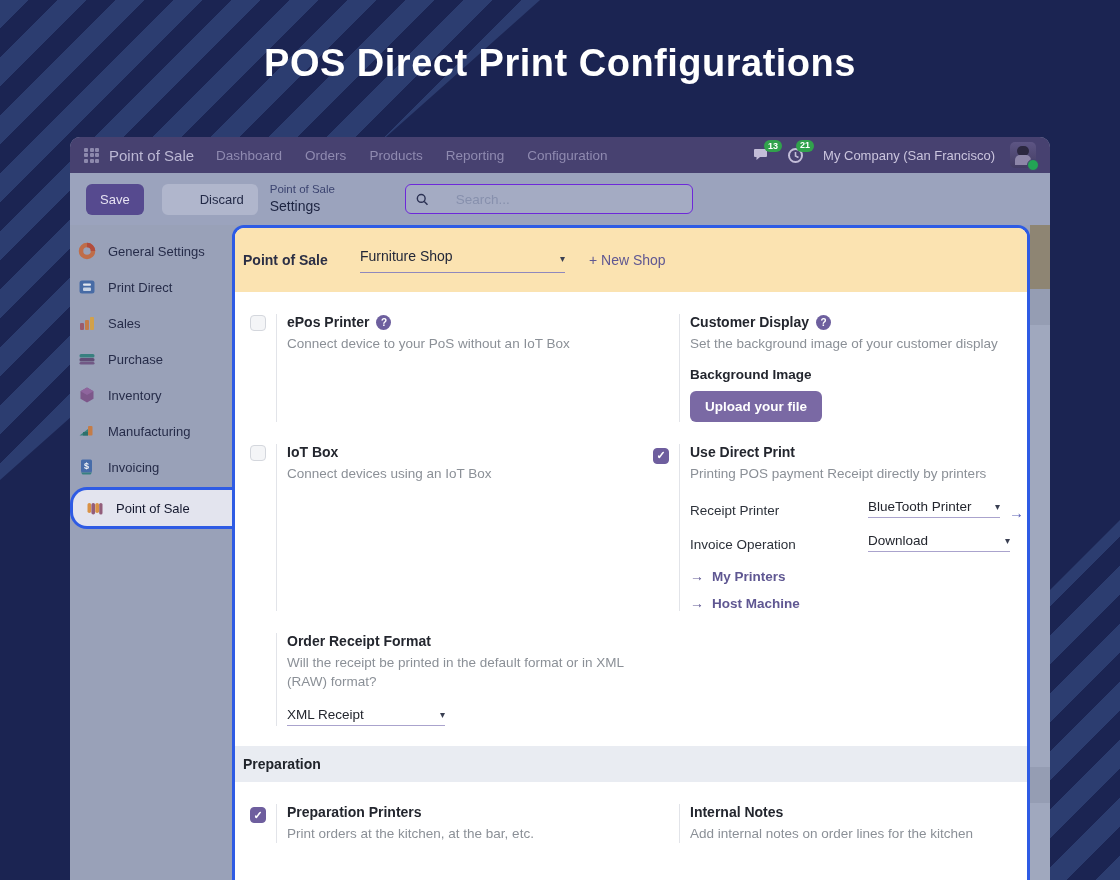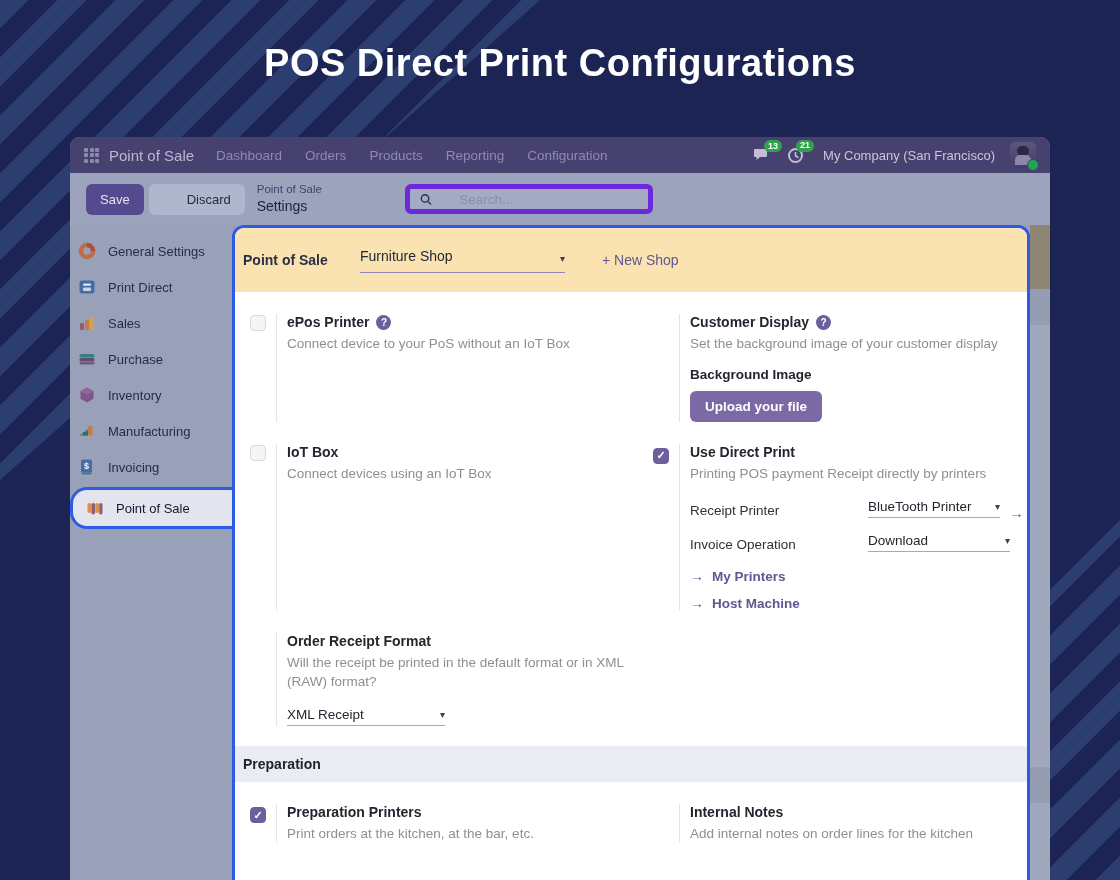--- a/index.html
+++ b/index.html
@@ -32,44 +32,44 @@
   .company{color:#cbc5de;font-size:13px;margin-left:4px;}
   .avatar{width:26px;height:26px;border-radius:5px;background:linear-gradient(#5d5584,#433d63);position:relative;overflow:visible;}
   .avatar::before{content:"";position:absolute;left:7px;top:4px;width:12px;height:10px;border-radius:5px;background:#2c2840;}
   .avatar::after{content:"";position:absolute;left:5px;top:13px;width:16px;height:10px;border-radius:5px 5px 0 0;background:#8d86a8;}
   .status-dot{position:absolute;right:-3px;bottom:-3px;width:10px;height:10px;border-radius:50%;background:#23a455;border:1.5px solid #474170;z-index:3;}
 
   
   .control{height:52px;background:#9ba3bd;display:flex;align-items:center;padding:0 16px;flex:none;position:relative;}
   .btn{font-size:13px;border:none;border-radius:6px;padding:8px 14px;cursor:pointer;font-family:inherit;}
   .btn-save{background:#564a8f;color:#e6e2f2;}
-  .btn-discard{background:#b0b6cc;color:#232a47;margin-left:5px;padding-left:38px;}
+  .btn-discard{background:#b0b6cc;color:#232a47;margin-left:18px;padding-left:38px;}
   .breadcrumb{margin-left:12px;line-height:1.3;}
   .bc-parent{font-size:11.5px;color:#3c4470;}
   .bc-current{font-size:14px;color:#1c2340;}
-  .search{position:absolute;left:335px;top:11px;width:248px;height:30px;background:#a4abc3;border:5px solid #6d28d9;
+  .search{position:absolute;left:335px;top:11px;width:288px;height:30px;background:#a4abc3;border:1px solid #6d28d9;
     border-radius:6px;display:flex;align-items:center;padding:0 10px;gap:25px;box-sizing:border-box;}
   .search input{border:none;background:transparent;outline:none;font-size:13.5px;color:#343c60;width:100%;font-family:inherit;}
   .search input::placeholder{color:#8790ad;}
 
   
   .body-row{flex:1;display:flex;position:relative;background:#99a1b8;}
   .sidebar{width:162px;flex:none;padding-top:8px;box-sizing:border-box;}
   .side-item{height:36px;display:flex;align-items:center;gap:12px;padding-left:8px;font-size:13px;color:#262c49;cursor:pointer;}
   .side-item .ico{width:18px;height:18px;flex:none;opacity:.9;}
   .side-item.selected{background:#e3e4ee;border:3px solid #2e5be4;border-right:none;border-radius:17px 0 0 17px;
     margin:2px 0;padding-left:13px;color:#14182e;}
 
   
   .main-panel{position:absolute;left:162px;top:0;width:798px;bottom:-14px;background:#fff;border:3px solid #2e5be4;
     border-radius:12px;box-sizing:border-box;overflow:hidden;display:flex;flex-direction:column;}
   .banner{height:64px;background:#fbe3b1;display:flex;align-items:center;padding:0 8px 0 8px;flex:none;}
   .banner-label{font-size:14px;font-weight:bold;color:#2b2f45;width:117px;flex:none;}
   .shop-select{display:flex;align-items:flex-end;justify-content:space-between;border-bottom:1px solid #8f88bd;
-    width:205px;padding-bottom:8px;margin-right:37px;cursor:pointer;}
+    width:205px;padding-bottom:8px;margin-right:24px;cursor:pointer;}
   .shop-select .val{font-size:14px;color:#222738;}
   .caret{font-size:10px;color:#3a3f52;}
   .new-shop{font-size:14px;color:#5f5792;cursor:pointer;}
   .section-band{height:36px;background:#e9ecf2;display:flex;align-items:center;padding:0 8px;font-size:14px;
     font-weight:bold;color:#20242b;flex:none;}
   .grid{display:grid;grid-template-columns:403px 1fr;padding:22px 10px 20px 15px;row-gap:22px;background:#fff;}
   .block{display:flex;align-items:flex-start;}
   .cb-cell{width:16px;flex:none;margin-top:1px;}
   .sep{width:1px;align-self:stretch;background:#e2e4e9;margin:0 10px;min-height:36px;}
   .txt{flex:1;padding-right:16px;}

